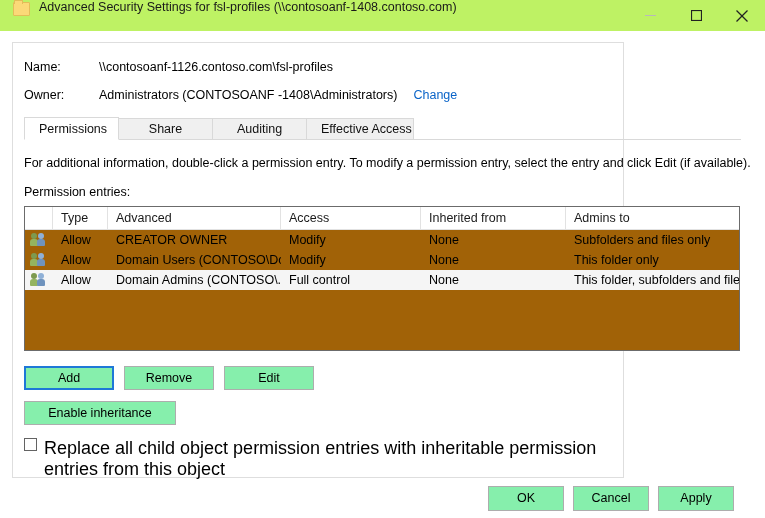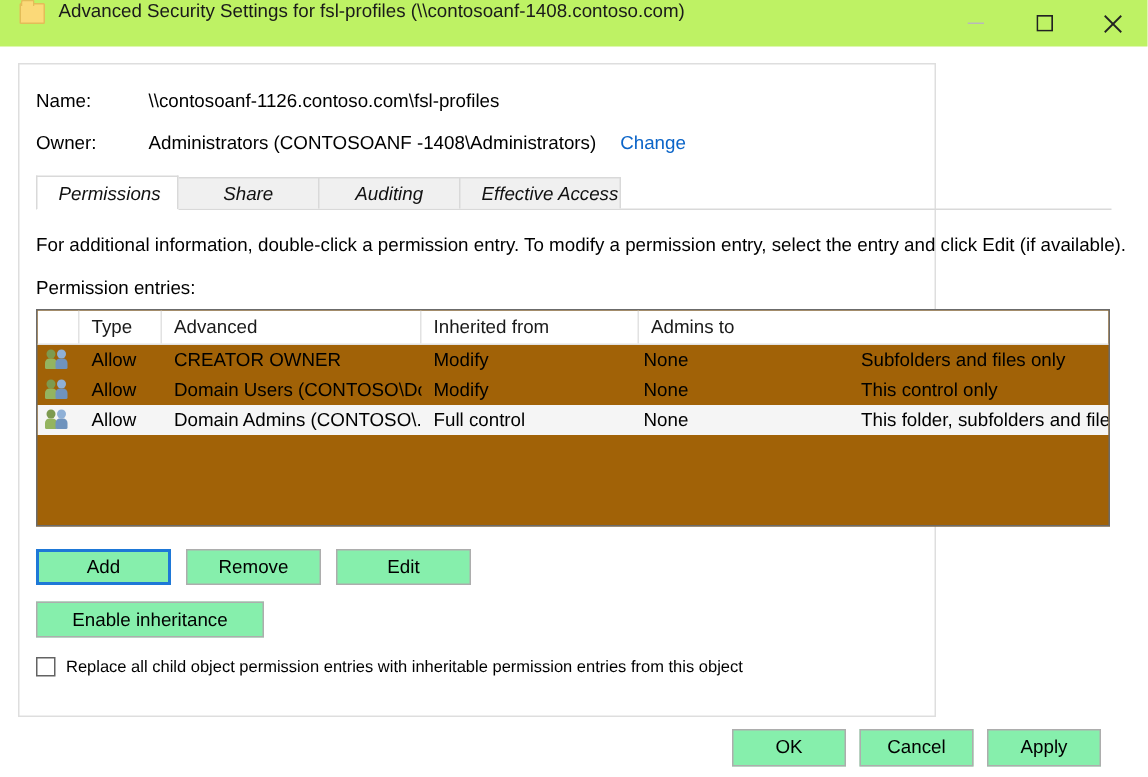--- a/index.html
+++ b/index.html
@@ -104,21 +104,20 @@
   .tabstrip {
     position: absolute;
     left: 11px;
     top: 75px;
     width: 717px;
     height: 22px;
     display: flex;
     align-items: flex-end;
     border-bottom: 1px solid #d9d9d9;
     box-sizing: border-box;
-    font-style: italic;
   }
   .tab {
     height: 21px;
     line-height: 21px;
     padding: 0 14px;
     font-size: 12.5px;
     background: #f0f0f0;
     border: 1px solid #d9d9d9;
     border-bottom: none;
     margin-right: -1px;
@@ -264,22 +263,22 @@
     left: 11px;
     top: 358px;
     width: 152px;
   }
 
   .checkrow {
     position: absolute;
     left: 11px;
     top: 395px;
     display: flex;
-    align-items: center;
-    font-size: 11px;
+    align-items: flex-start;
+    font-size: 18px;
   }
   .cbox {
     width: 13px; height: 13px;
     border: 1px solid #636363;
     background: #fff;
     box-sizing: border-box;
     margin-right: 7px;
     flex: none;
   }
 
@@ -345,20 +344,21 @@
   </div>
 
   <div class="info-text">For additional information, double-click a permission entry. To modify a permission entry, select the entry and click Edit (if available).</div>
   <div class="entries-label">Permission entries:</div>
 
   <div class="listbox">
     <div class="lhead">
       <div class="c0"></div>
       <div class="c1">Type</div>
       <div class="c2">Advanced</div>
+      <div class="c3">Access</div>
       <div class="c4">Inherited from</div>
       <div class="c5">Admins to</div>
     </div>
 
     <div class="lrow">
       <div class="c0 ico-cell">
         <span class="users-icon">
             <span class="p1">
               <span class="head"></span>
               <span class="body"></span>
@@ -386,21 +386,21 @@
             <span class="p2">
               <span class="head"></span>
               <span class="body"></span>
             </span>
           </span>
       </div>
       <div class="c1">Allow</div>
       <div class="c2">Domain Users (CONTOSO\Do...</div>
       <div class="c3">Modify</div>
       <div class="c4">None</div>
-      <div class="c5">This control only</div>
+      <div class="c5">This folder only</div>
     </div>
 
     <div class="lrow sel">
       <div class="c0 ico-cell">
         <span class="users-icon">
             <span class="p1">
               <span class="head"></span>
               <span class="body"></span>
             </span>
             <span class="p2">

